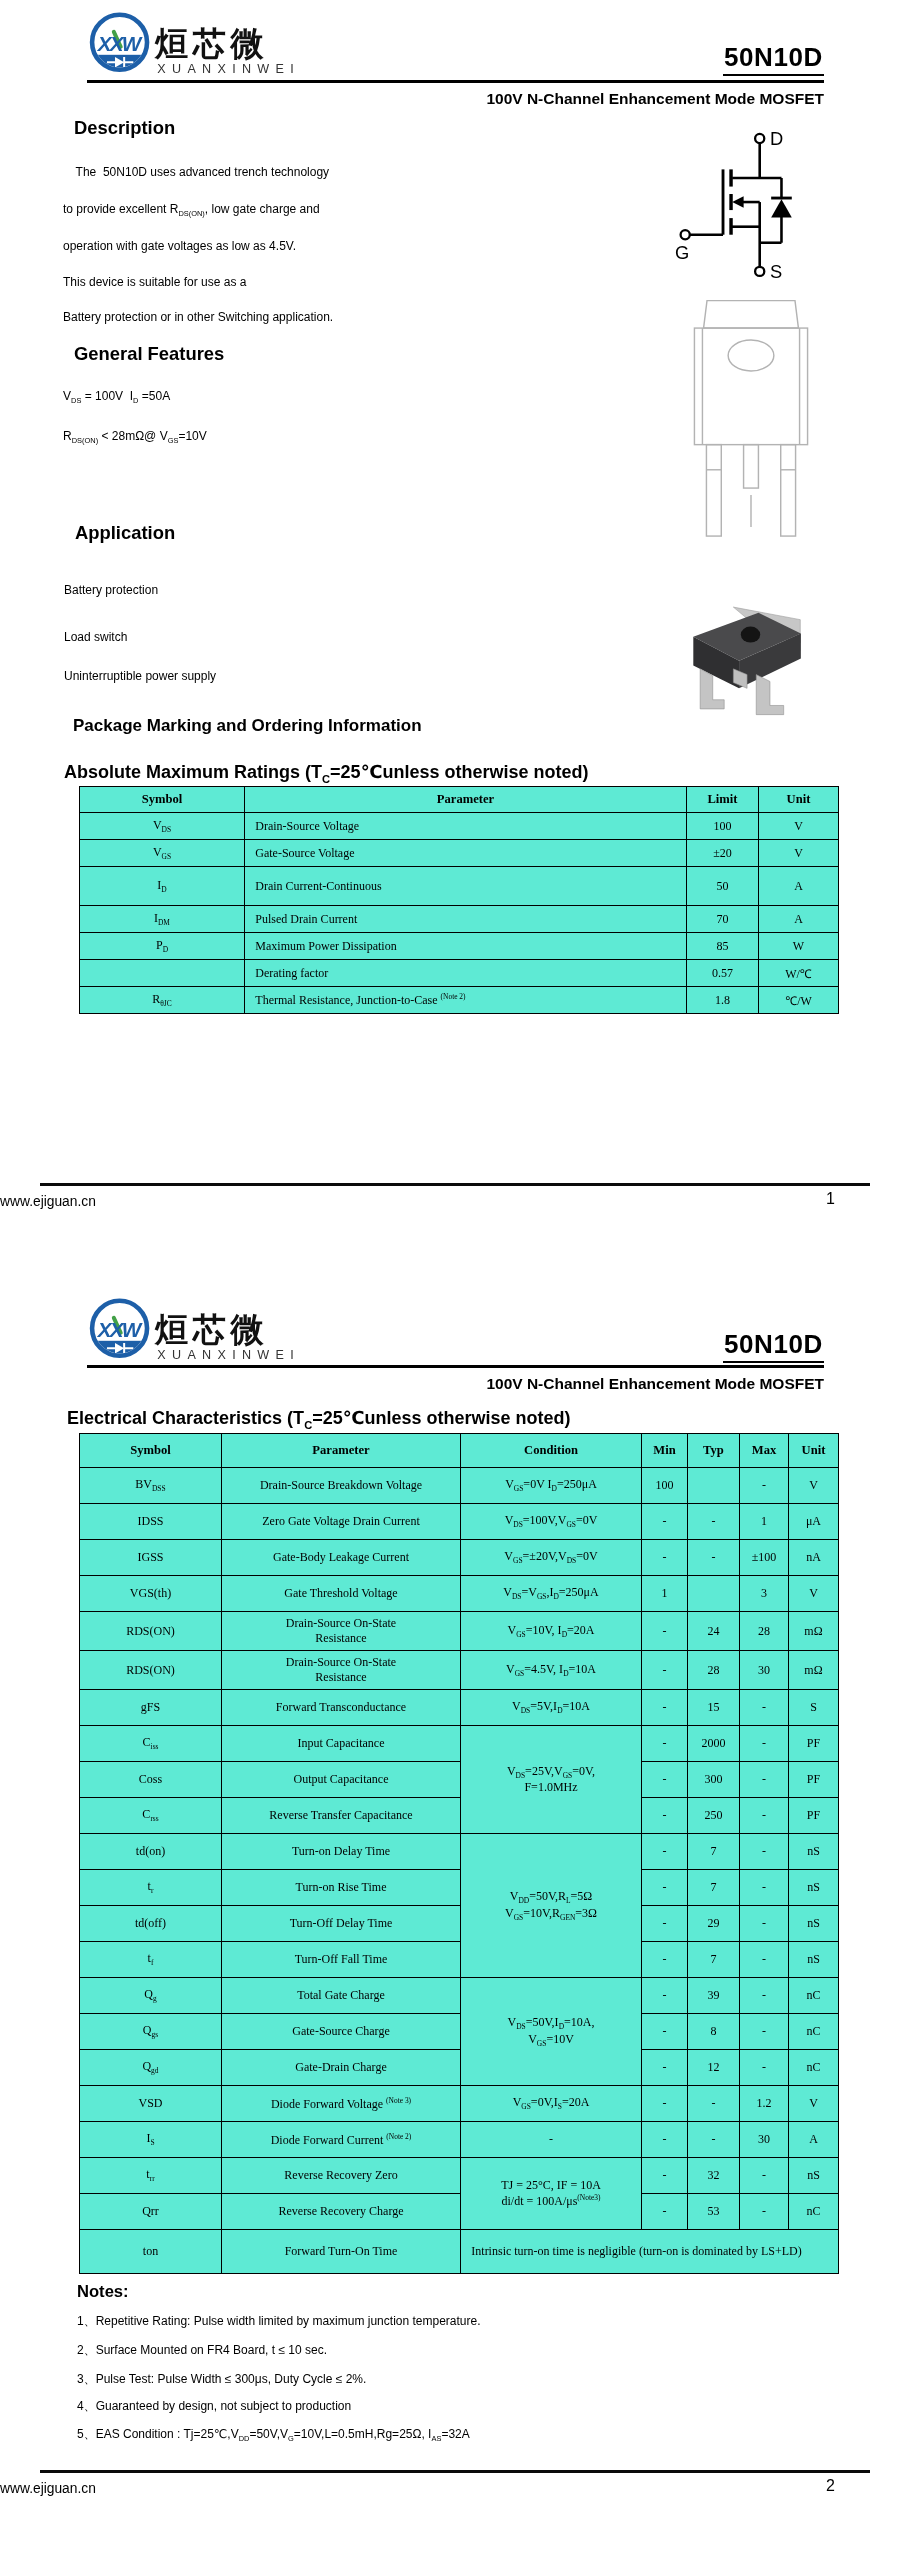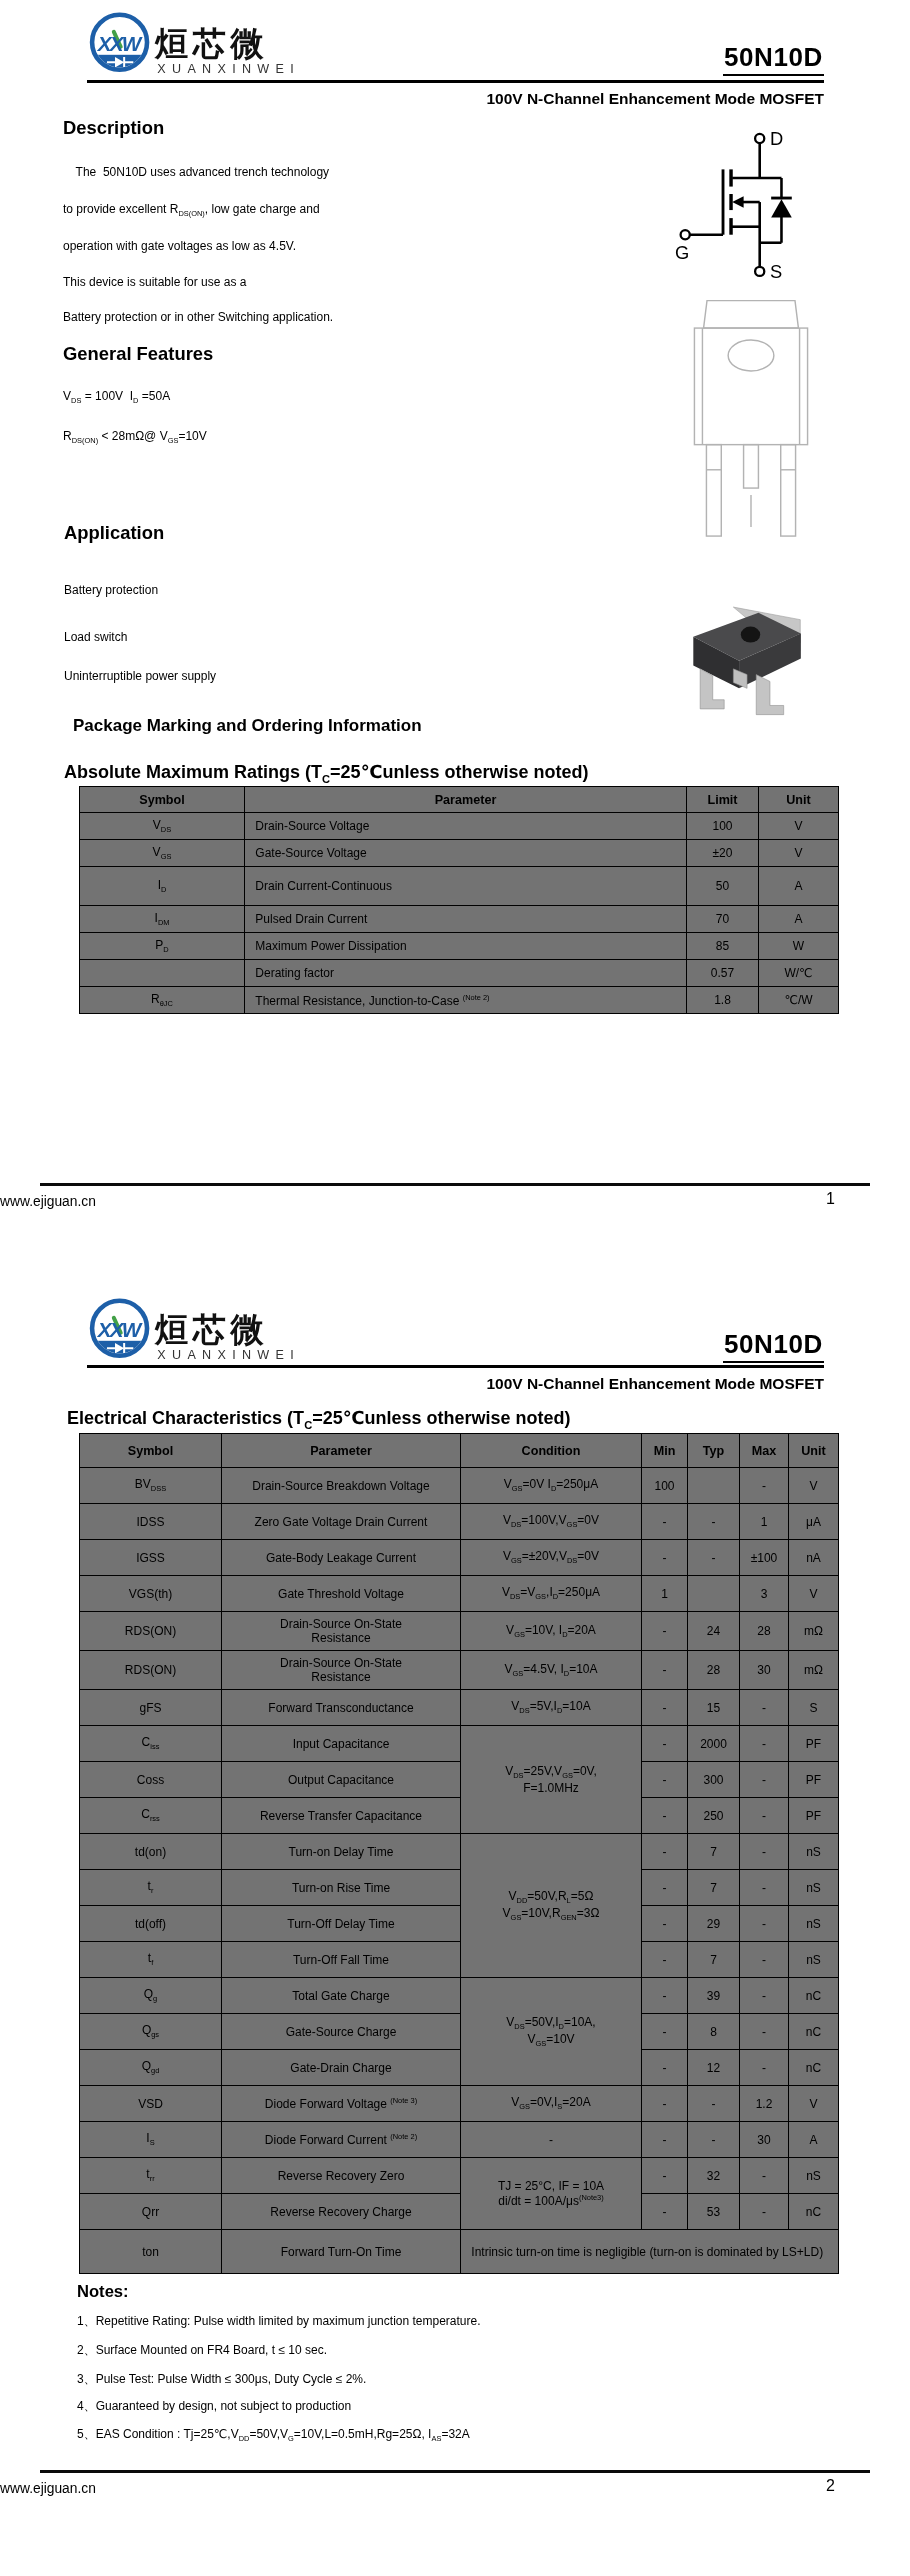--- a/index.html
+++ b/index.html
@@ -4,28 +4,28 @@
 <style>
   html,body{margin:0;padding:0;}
   body{
     width:910px;height:2576px;position:relative;background:#ffffff;color:#000;
     font-family:"Liberation Sans","DejaVu Sans",sans-serif;
   }
   .el{position:absolute;}
   .nowrap{white-space:nowrap;}
   .part-title{font-size:26px;font-weight:bold;letter-spacing:0.6px;border-bottom:2.3px solid #000;padding:0 1.1px 0.6px 1.1px;display:inline-block;}
   .subtitle{font-size:15.5px;font-weight:bold;}
-  .h-section{font-size:18.4px;font-weight:bold;}
+  .h-section{font-size:18.4px;font-weight:bold;margin-left:11px;}
   .h-table{font-size:18px;font-weight:bold;}
   .body-line{font-size:12px;}
   .rule{background:#000;}
   .footer-rule{background:#0a0a0a;}
   .footer-url{font-size:13.8px;width:910px;}
   .page-num{font-size:16px;}
-  table.ds{border-collapse:collapse;table-layout:fixed;border:1.7px solid #000;background:#737373;}
+  table.ds{border-collapse:collapse;table-layout:fixed;border:1.7px solid #000;background:#5eead4;font-family:Liberation Serif, serif;}
   table.ds th,table.ds td{
     border:1.1px solid #000;border-top-width:1.7px;border-bottom-width:1.7px;
     font-size:12px;text-align:center;vertical-align:middle;padding:1.1px 3.4px;
     overflow:hidden;
   }
   table.ds th{font-size:12.6px;font-weight:bold;}
   table.ds td.left{text-align:left;padding-left:10.3px;}
   sub{font-size:0.62em;}
   sup{font-size:0.62em;}
   .note-line{font-size:12px;white-space:nowrap;}

